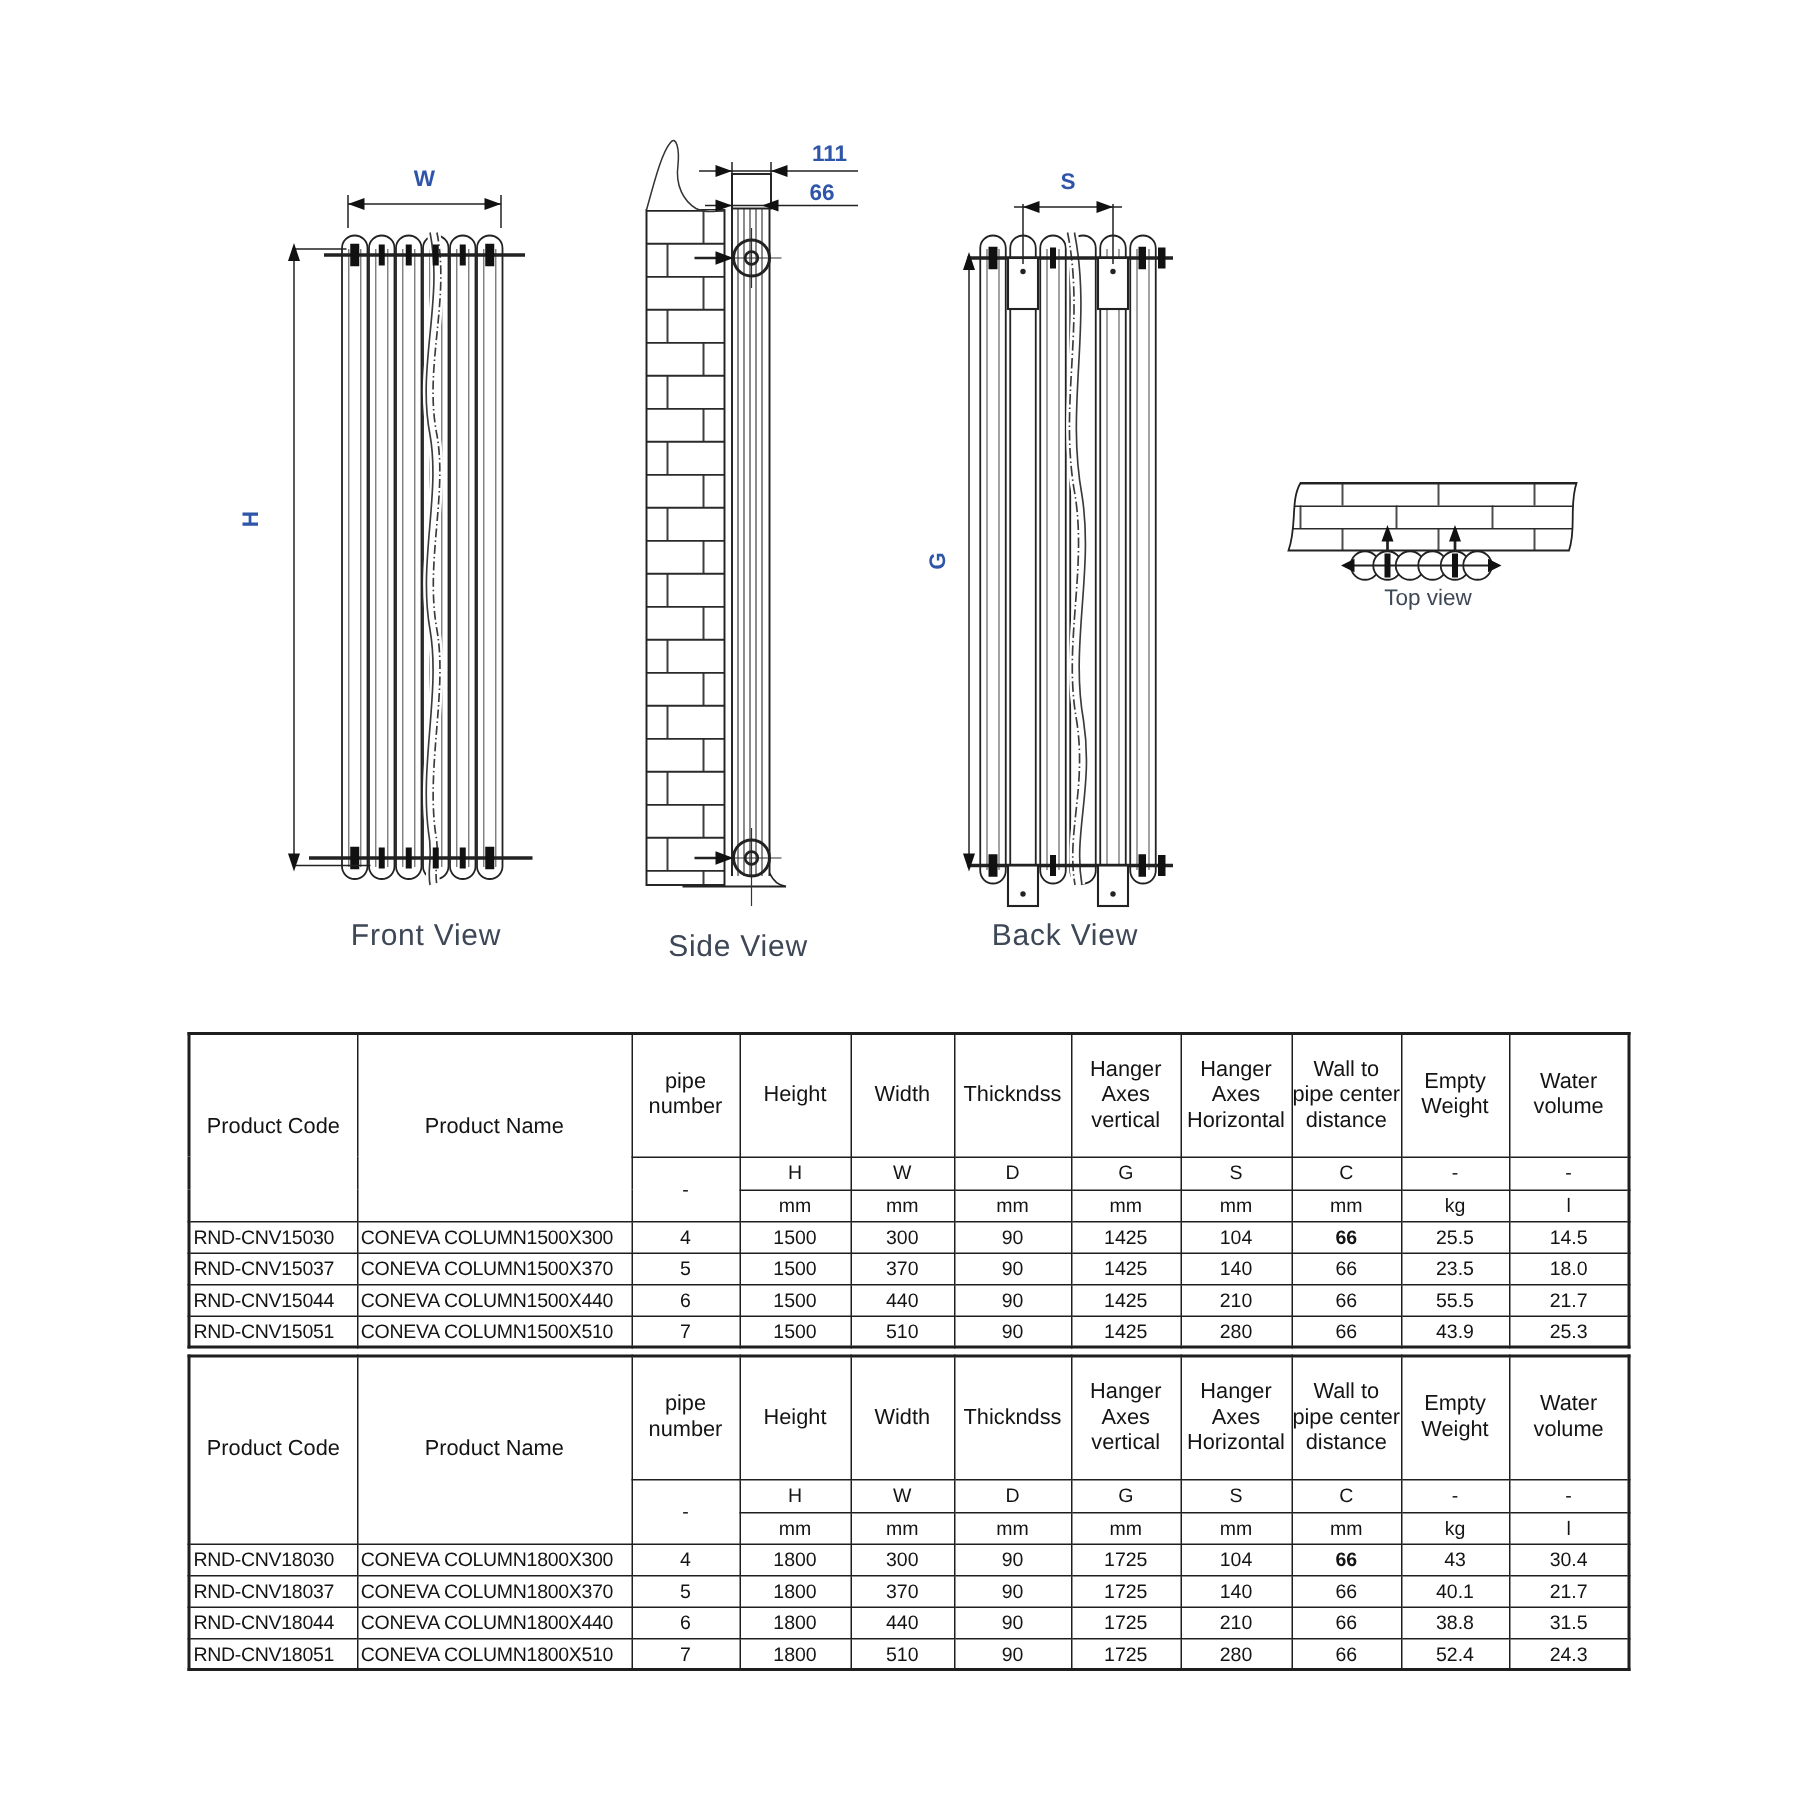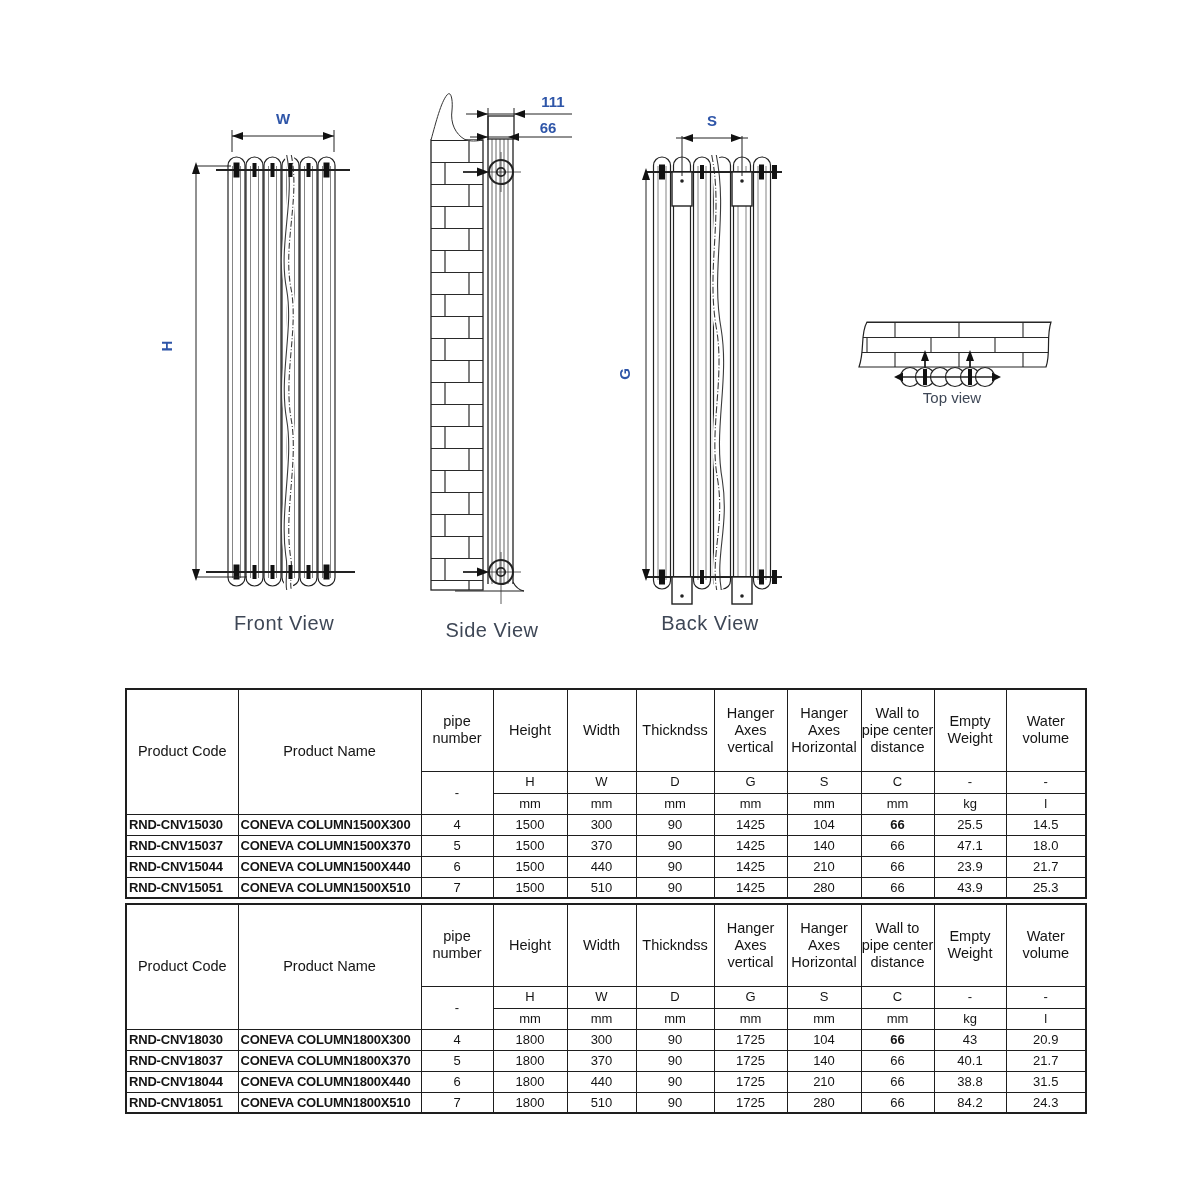--- a/index.html
+++ b/index.html
@@ -9,21 +9,21 @@
   .dimlbl{font-size:15px;font-weight:700;fill:#2e55a8;}
   .vtitle{font-size:20px;fill:#3e4756;letter-spacing:0.5px;}
   .ttitle{font-size:15px;fill:#3e4756;}
   .spec{position:absolute;border-collapse:collapse;table-layout:fixed;width:960px;
         color:#141414;background:#fff;border:2px solid #1e1e1e;}
   .spec td{border:1.4px solid #1e1e1e;text-align:center;vertical-align:middle;
         padding:0;font-size:13px;line-height:1.18;overflow:hidden;}
   .spec .hrow td{font-size:14.5px;}
   .hrow{height:82px;} .srow{height:22px;} .urow{height:21px;padding-left:44px;} .drow{height:21px;}
   .spec .drow td{border-top:1.8px solid #1e1e1e;}
-  .tl{text-align:left !important;padding-left:2px !important;letter-spacing:-0.2px;font-weight:bold;}
+  .tl{text-align:left !important;padding-left:2px !important;letter-spacing:-0.2px;}
   .b{font-weight:bold;}
 </style>
 </head>
 <body>
 
 <div id="page">
 
 <svg width="1200" height="670" viewBox="0 0 1200 670" xmlns="http://www.w3.org/2000/svg">
   <defs>
     <pattern id="brickV" width="52" height="44" patternUnits="userSpaceOnUse" x="431" y="140">
@@ -294,34 +294,34 @@
   <tr class="drow">
     <td class="tl">RND-CNV15037</td>
     <td class="tl">CONEVA COLUMN1500X370</td>
     <td>5</td>
     <td>1500</td>
     <td>370</td>
     <td>90</td>
     <td>1425</td>
     <td>140</td>
     <td>66</td>
-    <td>47.1</td>
+    <td>23.5</td>
     <td>18.0</td>
   </tr>
   <tr class="drow">
     <td class="tl">RND-CNV15044</td>
     <td class="tl">CONEVA COLUMN1500X440</td>
     <td>6</td>
     <td>1500</td>
     <td>440</td>
     <td>90</td>
     <td>1425</td>
     <td>210</td>
     <td>66</td>
-    <td>23.9</td>
+    <td>55.5</td>
     <td>21.7</td>
   </tr>
   <tr class="drow">
     <td class="tl">RND-CNV15051</td>
     <td class="tl">CONEVA COLUMN1500X510</td>
     <td>7</td>
     <td>1500</td>
     <td>510</td>
     <td>90</td>
     <td>1425</td>
@@ -387,21 +387,21 @@
     <td class="tl">RND-CNV18030</td>
     <td class="tl">CONEVA COLUMN1800X300</td>
     <td>4</td>
     <td>1800</td>
     <td>300</td>
     <td>90</td>
     <td>1725</td>
     <td>104</td>
     <td class="b">66</td>
     <td>43</td>
-    <td>20.9</td>
+    <td>30.4</td>
   </tr>
   <tr class="drow">
     <td class="tl">RND-CNV18037</td>
     <td class="tl">CONEVA COLUMN1800X370</td>
     <td>5</td>
     <td>1800</td>
     <td>370</td>
     <td>90</td>
     <td>1725</td>
     <td>140</td>
@@ -425,19 +425,19 @@
   <tr class="drow">
     <td class="tl">RND-CNV18051</td>
     <td class="tl">CONEVA COLUMN1800X510</td>
     <td>7</td>
     <td>1800</td>
     <td>510</td>
     <td>90</td>
     <td>1725</td>
     <td>280</td>
     <td>66</td>
-    <td>84.2</td>
+    <td>52.4</td>
     <td>24.3</td>
   </tr>
 </tbody>
     </table>
 
 </div>
 
 </body></html>

